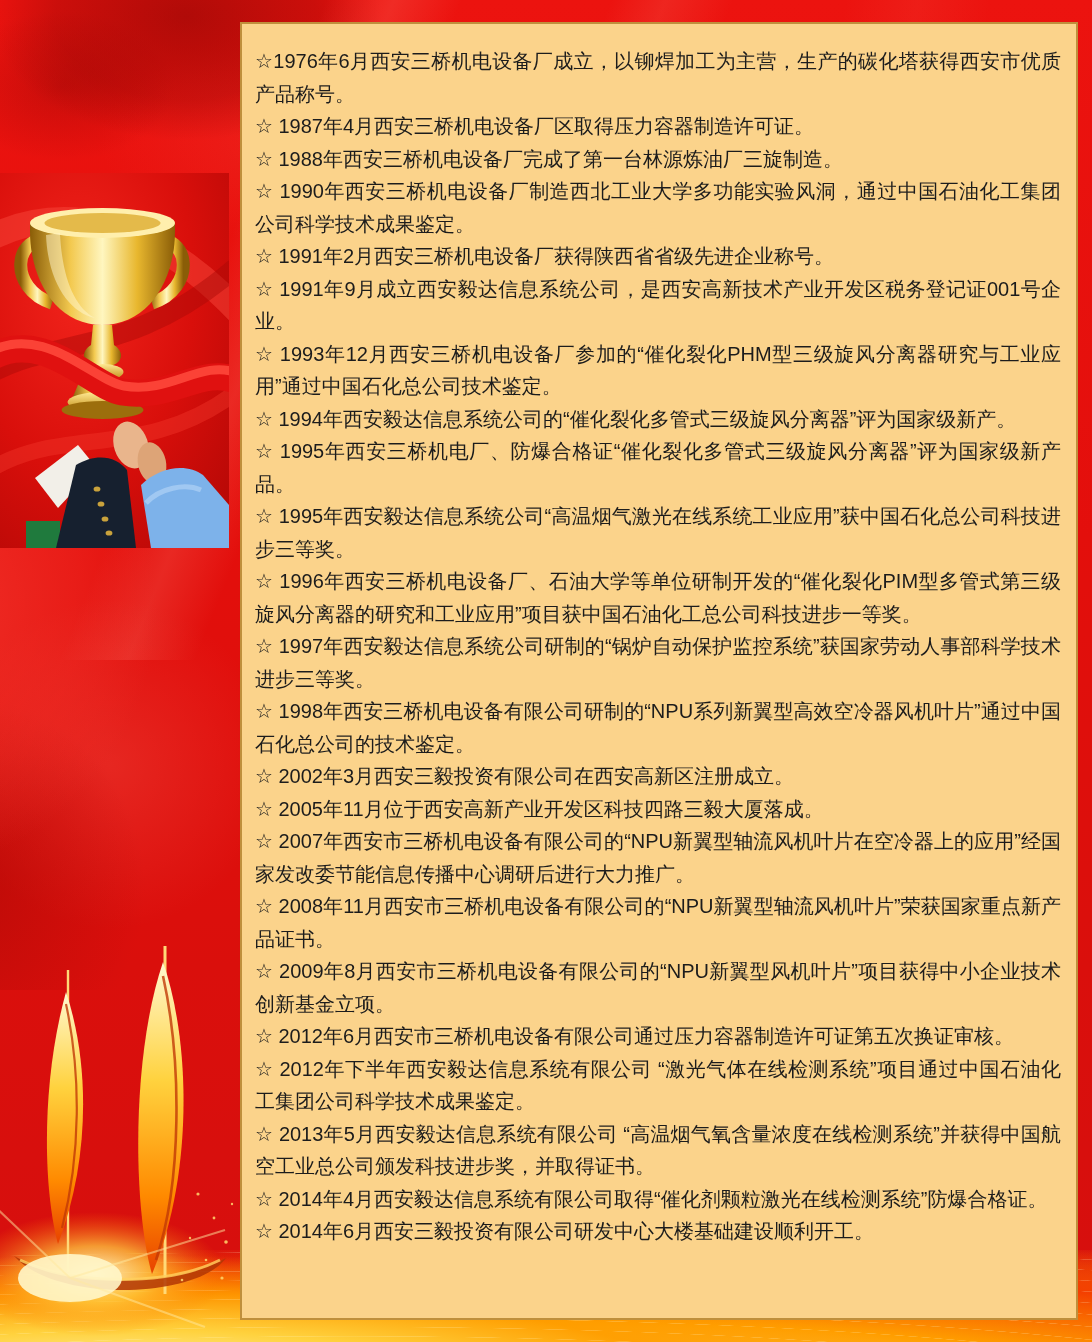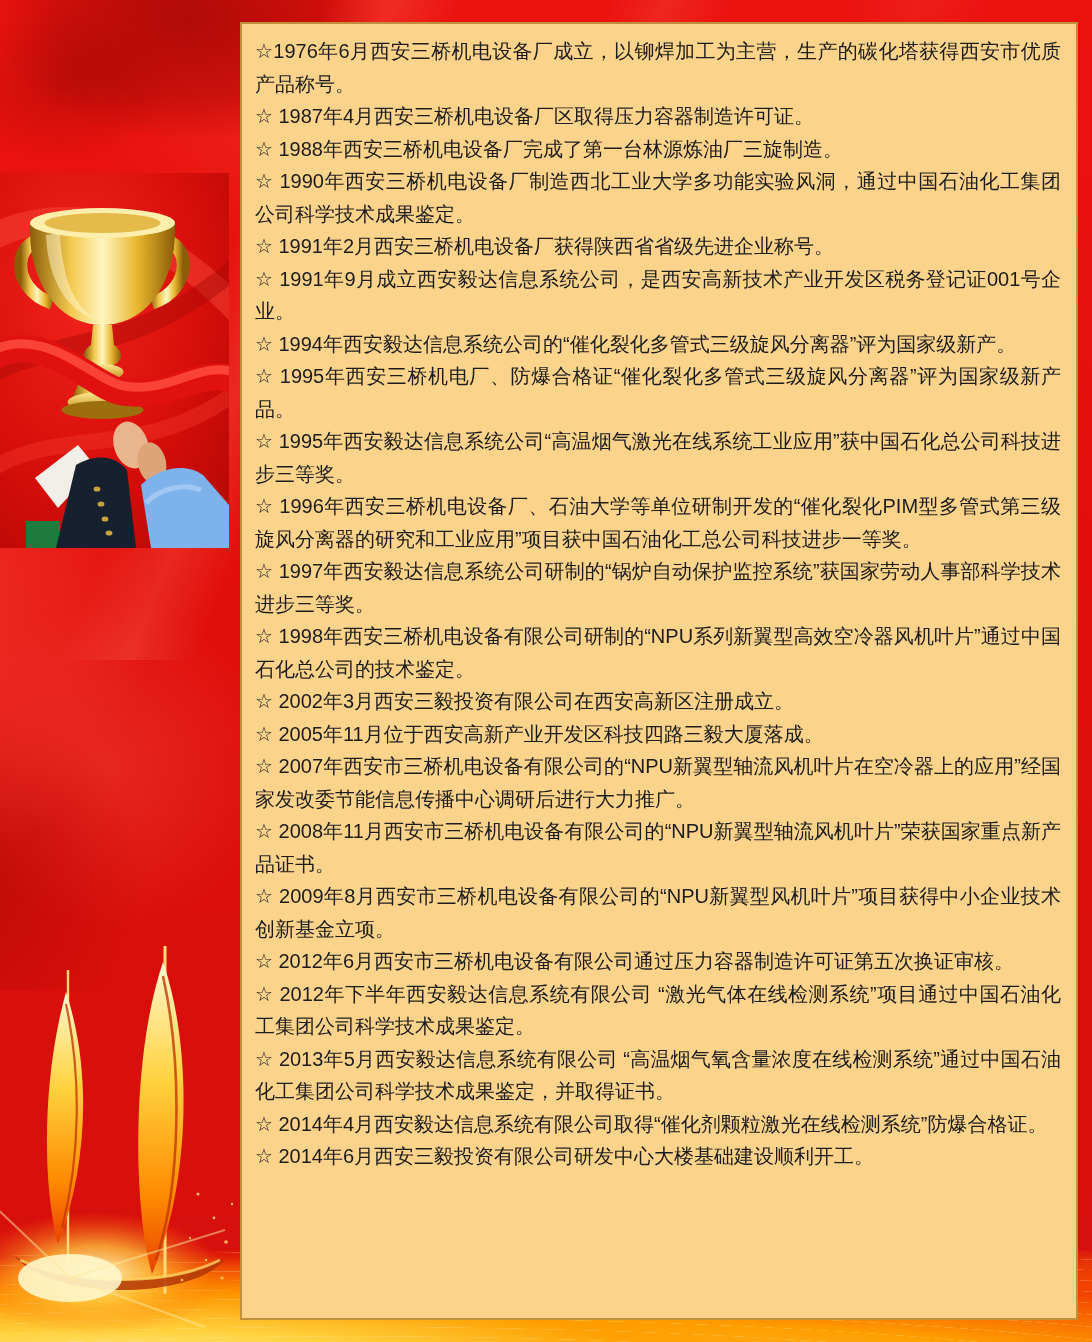--- a/index.html
+++ b/index.html
@@ -47,21 +47,21 @@
       rgba(255,255,255,0) 0 46px, rgba(255,246,205,.38) 48px 51px, rgba(255,255,255,0) 53px 96px);
   }
   .trophy{ position:absolute; left:0; top:173px; width:229px; height:375px; z-index:2; }
   .sailboats{ position:absolute; left:0; top:942px; width:240px; height:400px; z-index:2; }
   
   .panel{
     position:absolute; left:240px; top:22px; width:838px; height:1298px; z-index:5;
     box-sizing:border-box;
     background:var(--panel-bg,#fbd38b);
     border:2px solid var(--panel-border,#bf8f3c);
-    padding:11px 15px 0 13px;
+    padding:21px 15px 0 13px;
   }
   .entry{
     margin:0; color:var(--text-dark,#1c1c1c);
     font-size:20px; line-height:32.5px;
     text-align:justify; text-justify:inter-character; word-break:break-all;
   }
 </style>
 </head>
 <body>
 
@@ -172,32 +172,33 @@
   </svg>
 
   <div class="panel">
     <div class="entries">
         <p class="entry">☆1976年6月西安三桥机电设备厂成立，以铆焊加工为主营，生产的碳化塔获得西安市优质产品称号。</p>
         <p class="entry">☆ 1987年4月西安三桥机电设备厂区取得压力容器制造许可证。</p>
         <p class="entry">☆ 1988年西安三桥机电设备厂完成了第一台林源炼油厂三旋制造。</p>
         <p class="entry">☆ 1990年西安三桥机电设备厂制造西北工业大学多功能实验风洞，通过中国石油化工集团公司科学技术成果鉴定。</p>
         <p class="entry">☆ 1991年2月西安三桥机电设备厂获得陕西省省级先进企业称号。</p>
         <p class="entry">☆ 1991年9月成立西安毅达信息系统公司，是西安高新技术产业开发区税务登记证001号企业。</p>
+        <p class="entry">☆ 1993年12月西安三桥机电设备厂参加的“催化裂化PHM型三级旋风分离器研究与工业应用”通过中国石化总公司技术鉴定。</p>
         <p class="entry">☆ 1994年西安毅达信息系统公司的“催化裂化多管式三级旋风分离器”评为国家级新产。</p>
         <p class="entry">☆ 1995年西安三桥机电厂、防爆合格证“催化裂化多管式三级旋风分离器”评为国家级新产品。</p>
         <p class="entry">☆ 1995年西安毅达信息系统公司“高温烟气激光在线系统工业应用”获中国石化总公司科技进步三等奖。</p>
         <p class="entry">☆ 1996年西安三桥机电设备厂、石油大学等单位研制开发的“催化裂化PIM型多管式第三级旋风分离器的研究和工业应用”项目获中国石油化工总公司科技进步一等奖。</p>
         <p class="entry">☆ 1997年西安毅达信息系统公司研制的“锅炉自动保护监控系统”获国家劳动人事部科学技术进步三等奖。</p>
         <p class="entry">☆ 1998年西安三桥机电设备有限公司研制的“NPU系列新翼型高效空冷器风机叶片”通过中国石化总公司的技术鉴定。</p>
         <p class="entry">☆ 2002年3月西安三毅投资有限公司在西安高新区注册成立。</p>
         <p class="entry">☆ 2005年11月位于西安高新产业开发区科技四路三毅大厦落成。</p>
         <p class="entry">☆ 2007年西安市三桥机电设备有限公司的“NPU新翼型轴流风机叶片在空冷器上的应用”经国家发改委节能信息传播中心调研后进行大力推广。</p>
         <p class="entry">☆ 2008年11月西安市三桥机电设备有限公司的“NPU新翼型轴流风机叶片”荣获国家重点新产品证书。</p>
         <p class="entry">☆ 2009年8月西安市三桥机电设备有限公司的“NPU新翼型风机叶片”项目获得中小企业技术创新基金立项。</p>
         <p class="entry">☆ 2012年6月西安市三桥机电设备有限公司通过压力容器制造许可证第五次换证审核。</p>
         <p class="entry">☆ 2012年下半年西安毅达信息系统有限公司 “激光气体在线检测系统”项目通过中国石油化工集团公司科学技术成果鉴定。</p>
-        <p class="entry">☆ 2013年5月西安毅达信息系统有限公司 “高温烟气氧含量浓度在线检测系统”通过中国石油化工集团公司科学技术成果鉴定，并取得证书。</p>
+        <p class="entry">☆ 2013年5月西安毅达信息系统有限公司 “高温烟气氧含量浓度在线检测系统”并获得中国航空工业总公司颁发科技进步奖，并取得证书。</p>
         <p class="entry">☆ 2014年4月西安毅达信息系统有限公司取得“催化剂颗粒激光在线检测系统”防爆合格证。</p>
         <p class="entry">☆ 2014年6月西安三毅投资有限公司研发中心大楼基础建设顺利开工。</p>
       </div>
   </div>
 
 </div>
 
 </body></html>

